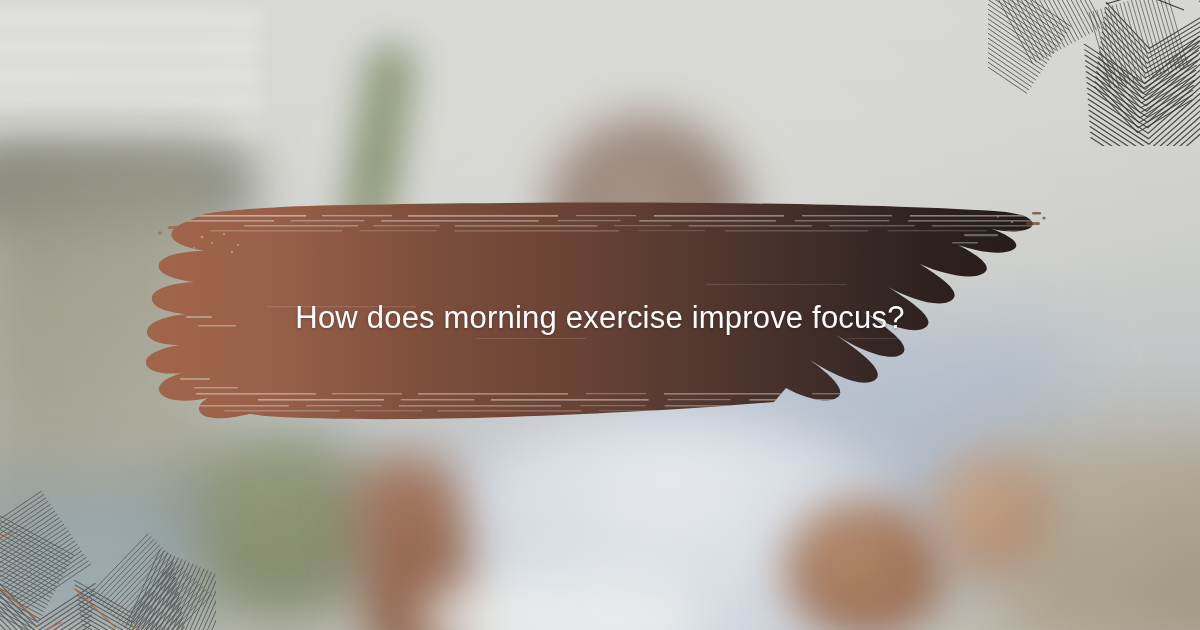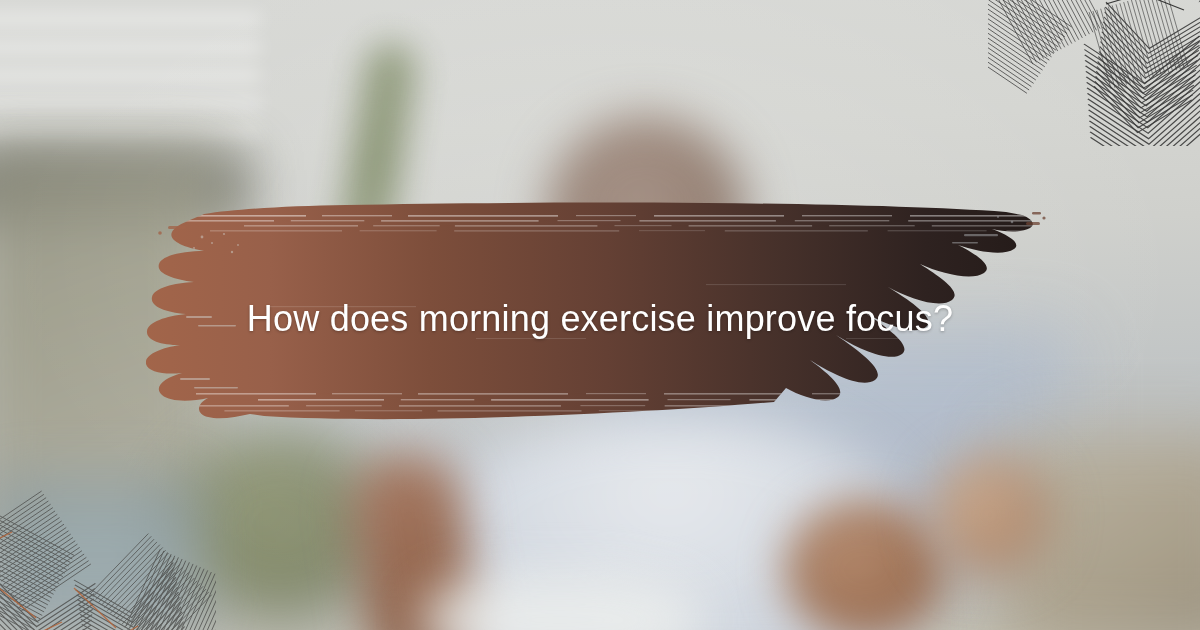--- a/index.html
+++ b/index.html
@@ -112,21 +112,21 @@
   }
   #brush-banner svg { display:block; width:100%; height:100%; }
 
   
   #headline {
     position:absolute; left:0; top:0; width:1200px; height:630px;
     display:flex; align-items:center; justify-content:center;
   }
   #headline .title {
     color:#fff;
-    font-size:36px;
+    font-size:31px;
     font-weight:400;
     letter-spacing:.2px;
     line-height:1.25;
     text-align:center;
     white-space:nowrap;
     transform:translateY(3px);
     text-shadow:0 1px 3px rgba(0,0,0,.28);
   }
 </style>
 </head>

